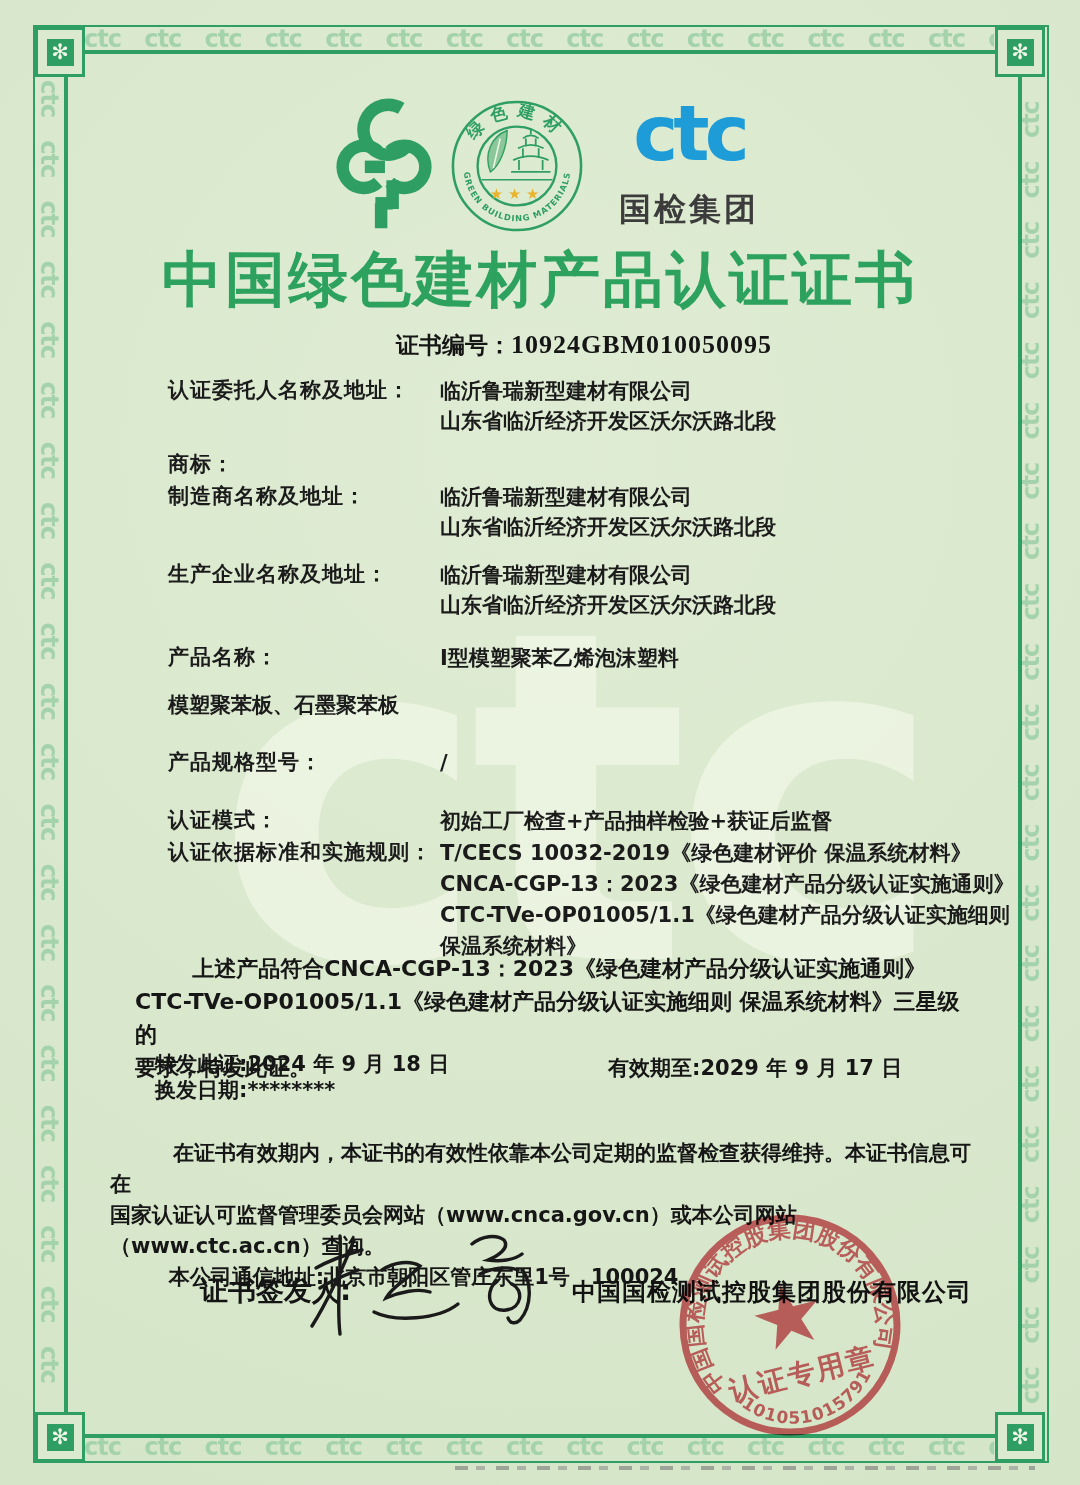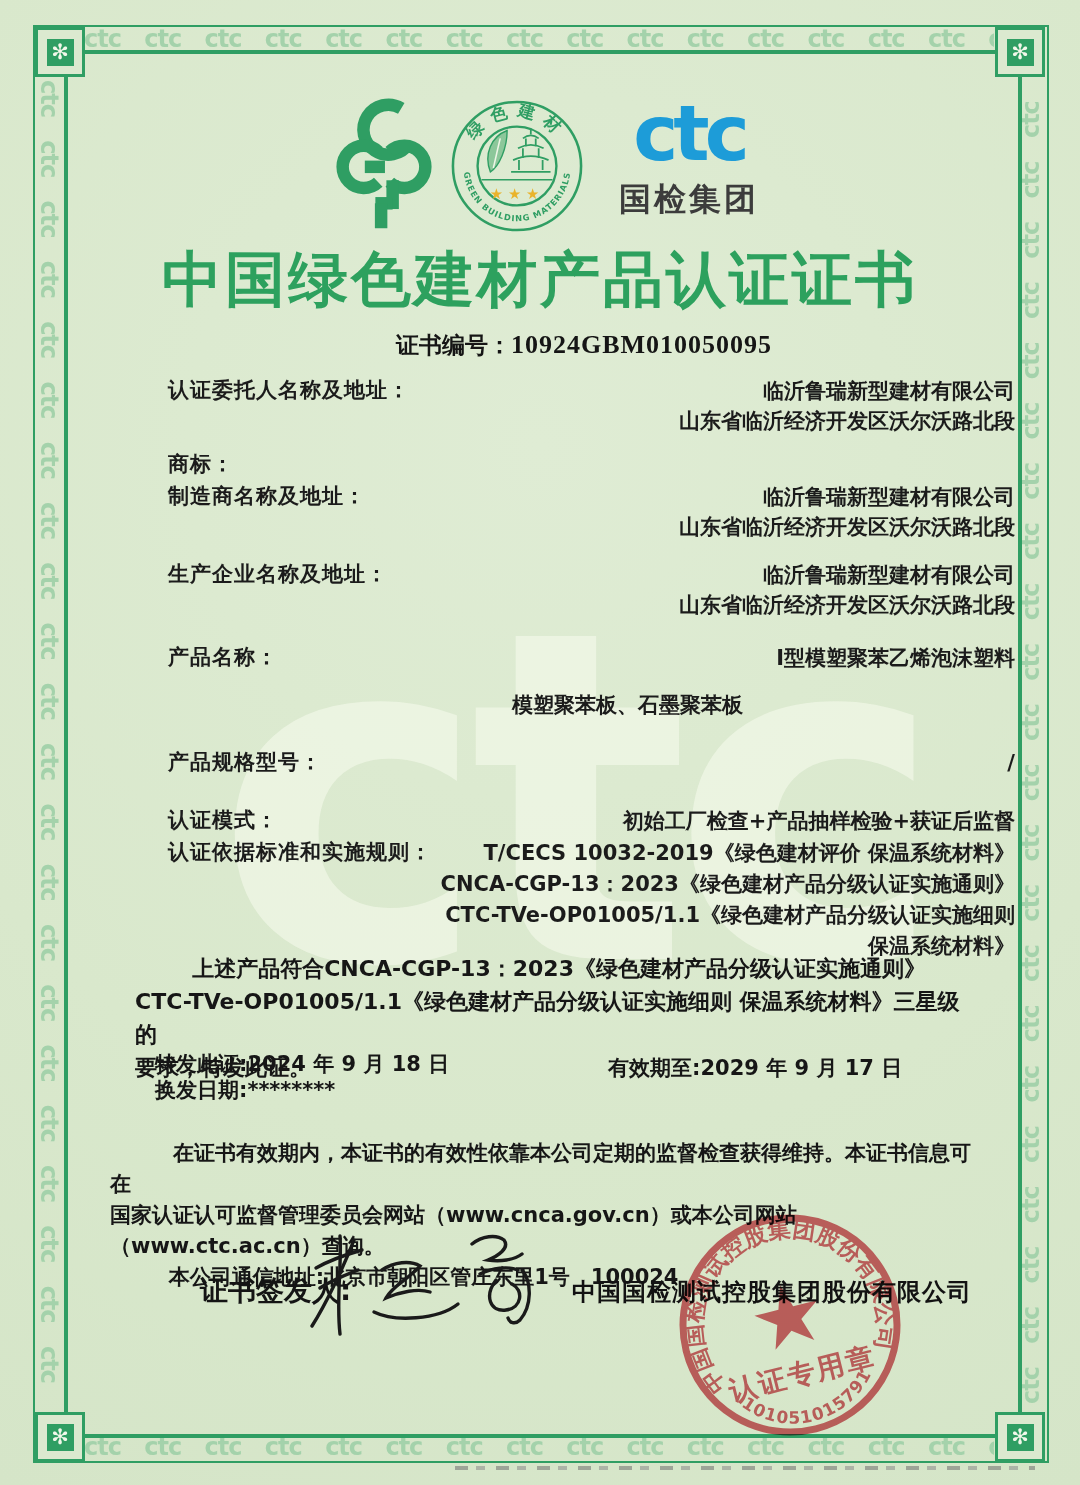--- a/index.html
+++ b/index.html
@@ -21,30 +21,30 @@
           justify-content:center;font-size:21px;line-height:1;font-weight:700;}
   .c-tl{left:35px;top:27px;} .c-tr{left:995px;top:27px;} .c-bl{left:35px;top:1412px;} .c-br{left:995px;top:1412px;}
   
   .watermark{position:absolute;left:215px;top:570px;font-size:460px;line-height:460px;font-weight:800;
         letter-spacing:-18px;color:rgba(248,251,239,0.55);z-index:0;user-select:none;}
   
   .gp-logo{position:absolute;left:330px;top:92px;z-index:2;}
   .badge{position:absolute;left:448px;top:97px;z-index:2;}
   .ctc-block{position:absolute;left:594px;top:96px;z-index:2;width:190px;text-align:center;}
   .ctc-word{font-size:76px;line-height:76px;font-weight:800;letter-spacing:-5px;color:#1d9cd8;}
-  .ctc-sub{margin-top:6px;font-size:32px;font-weight:800;letter-spacing:3px;color:#3c3c3c;}
+  .ctc-sub{margin-top:16px;font-size:32px;font-weight:800;letter-spacing:3px;color:#3c3c3c;}
   .title{position:absolute;left:0;top:240px;width:100%;text-align:center;font-family:Liberation Serif, serif;
         font-size:60px;font-weight:900;letter-spacing:3px;color:#2da15e;z-index:2;}
   .certno{position:absolute;left:396px;top:330px;z-index:2;font-weight:700;color:#151515;}
   .certno .lab{font-size:23px;}
   .certno .num{font-family:"Liberation Serif", serif;font-size:26px;letter-spacing:1px;}
   
   .row{position:absolute;left:168px;display:flex;z-index:2;color:#1b1b1b;}
   .row .lbl{width:272px;flex:none;font-size:21px;font-weight:700;letter-spacing:1px;}
-  .row .val{width:575px;font-size:21px;font-weight:700;line-height:30px;text-align:right;}
+  .row .val{width:575px;font-size:21px;font-weight:700;line-height:30px;}
   .val-std div{line-height:31px;}
   
   .statement{position:absolute;left:135px;top:952px;width:840px;font-size:22px;font-weight:700;
         line-height:33px;color:#161616;z-index:2;}
   .statement .ind{text-indent:2.6em;}
   .dates{position:absolute;z-index:2;font-size:21px;font-weight:700;color:#161616;}
   .d-issue{left:155px;top:1050px;} .d-valid{left:608px;top:1054px;} .d-renew{left:155px;top:1076px;}
   .notice{position:absolute;left:110px;top:1138px;width:868px;font-size:21px;font-weight:700;
         line-height:31px;color:#161616;z-index:2;}
   .notice .ind{text-indent:3em;} .notice .ind-sm{text-indent:2.8em;}

